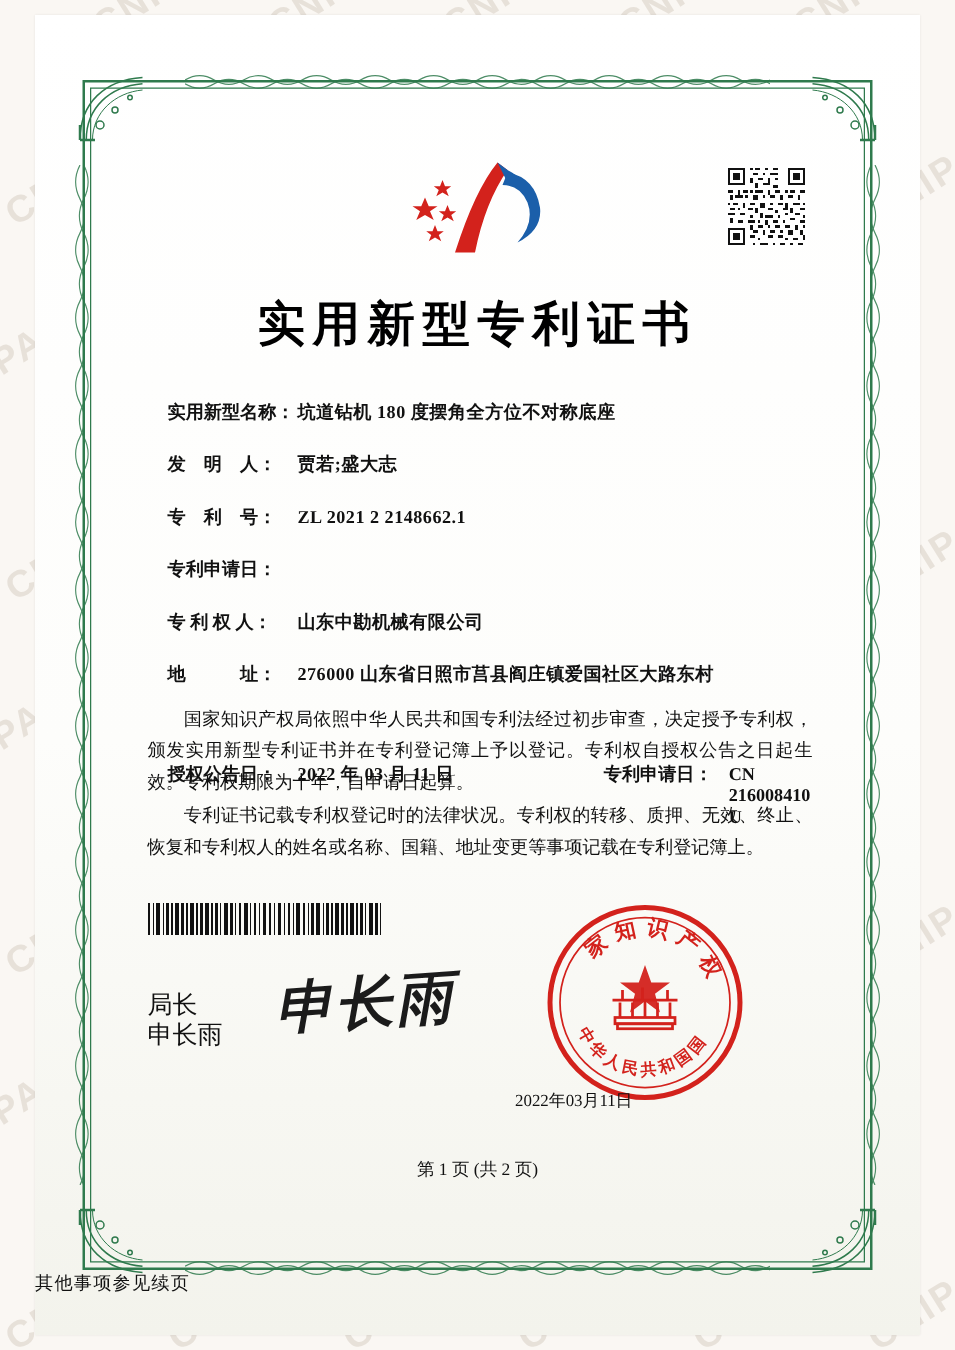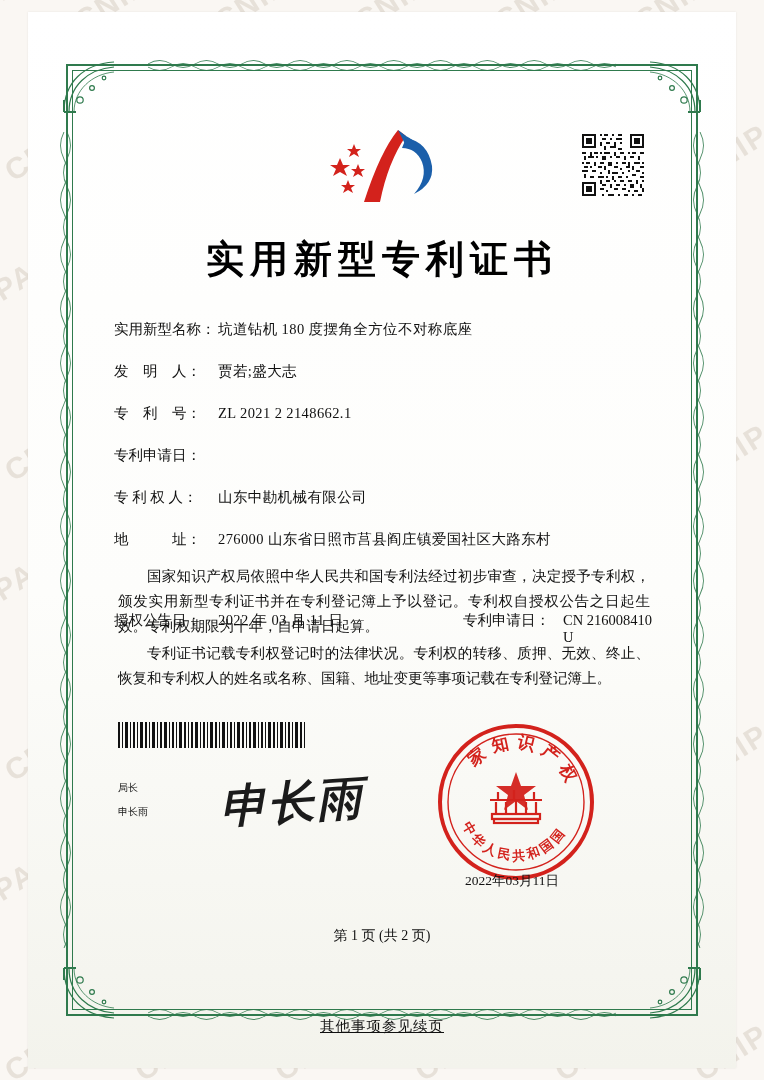--- a/index.html
+++ b/index.html
@@ -133,23 +133,24 @@
     text-align: center;
     font-family: "DejaVu Serif", serif;
     font-size: 38px;
     font-weight: bold;
     letter-spacing: 6px;
     color: #000;
   }
 
   .fields {
     position: absolute;
-    left: 24px;
+    left: 44px;
     right: 20px;
     top: 238px;
+    font-weight: bold;
   }
   .field-row {
     display: flex;
     align-items: baseline;
     margin-bottom: 23px;
     font-size: 14.5px;
     color: #111;
   }
   .field-label {
     width: 104px;
@@ -192,22 +193,22 @@
     top: 640px;
     width: 190px;
     height: 26px;
   }
   .barcode svg { width: 100%; height: 100%; display: block; }
 
   
   .sig-labels {
     position: absolute;
     left: 28px;
-    top: 694px;
-    font-size: 10px;
+    top: 710px;
+    font-size: 20px;
     line-height: 24px;
     color: #111;
   }
   .sig-script {
     position: absolute;
     left: 130px;
     top: 690px;
     font-family: "DejaVu Serif", serif;
     font-size: 46px;
     font-style: italic;
@@ -224,42 +225,40 @@
     top: 640px;
     width: 160px;
     height: 160px;
   }
   .seal svg { width: 100%; height: 100%; display:block; }
   .seal-date {
     position: absolute;
     right: 62px;
     top: 790px;
     width: 200px;
-    text-align: center;
     font-size: 13.5px;
     color: #111;
   }
 
   .page-no {
     position: absolute;
     left: 0; right: 0;
     top: 845px;
     text-align: center;
     font-size: 14px;
     color: #111;
   }
   .footer-note {
     position: absolute;
     left: 0; right: 0;
     top: 900px;
-    text-align: center;
+    text-align: left;
     font-size: 14.5px;
     letter-spacing: 1px;
     color: #111;
-    text-decoration: underline;
   }
 </style>
 </head>
 <body>
 
 <div id="watermarks">
     <div class="wm" style="left: -60px; top: -20px; font-size: 30px; transform: rotate(-32deg);">CNIPA</div>
     <div class="wm" style="left: 70px; top: -20px; font-size: 30px; transform: rotate(-32deg);">CNIPA</div>
     <div class="wm" style="left: 210px; top: -20px; font-size: 30px; transform: rotate(-32deg);">CNIPA</div>
     <div class="wm" style="left: 350px; top: -20px; font-size: 30px; transform: rotate(-32deg);">CNIPA</div>

